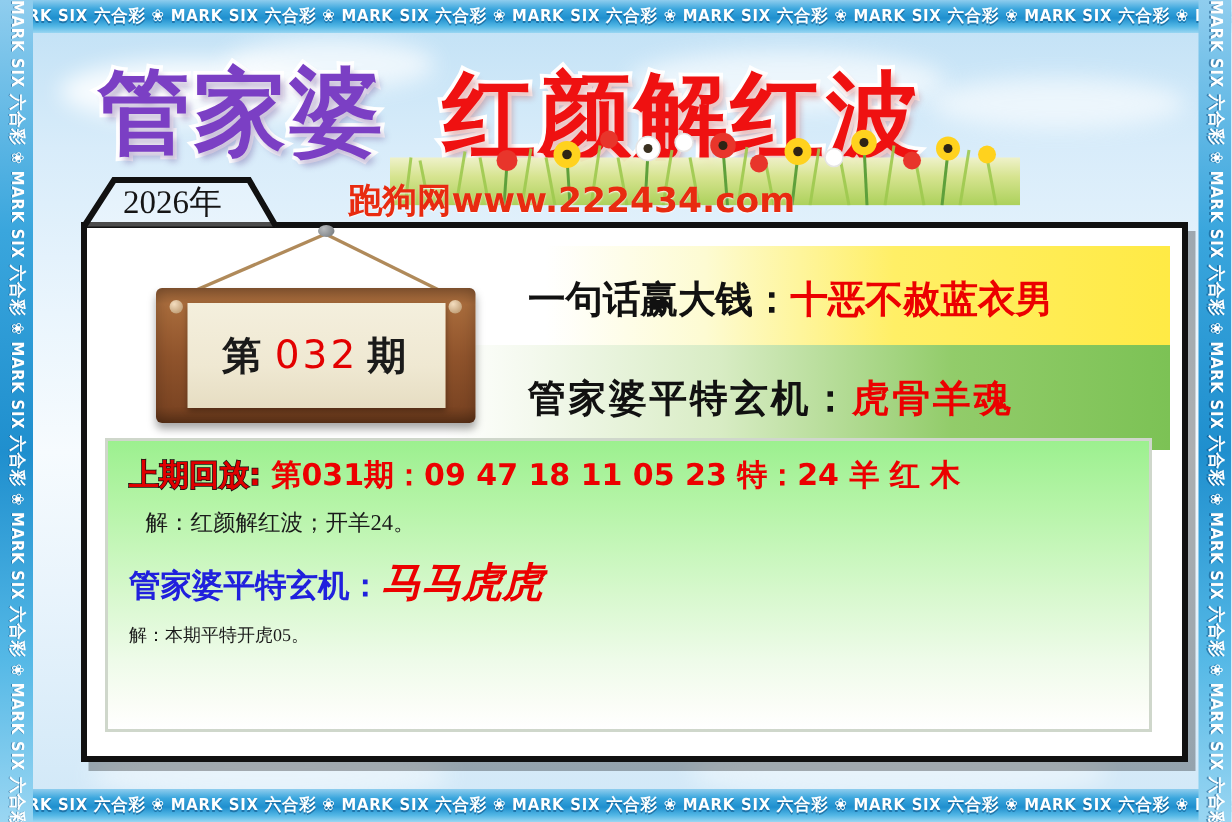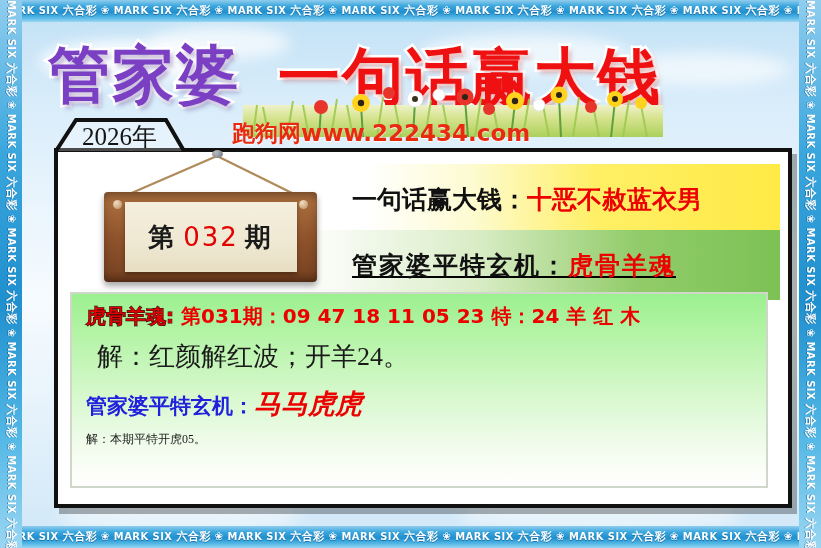--- a/index.html
+++ b/index.html
@@ -28,38 +28,38 @@
   .bord-left{left:0;}
   .bord-right{right:0;}
   .bstrip{font-size:11px;letter-spacing:.5px;line-height:22px;
     font-family:"DejaVu Sans Condensed","Liberation Sans",sans-serif;
     text-shadow:0 1px 0 rgba(0,60,110,.45);}
   .bord-v .rot{position:absolute;top:0;left:0;transform-origin:0 0;
     transform:rotate(90deg) translateY(-22px);width:548px;height:22px;}
   .bord-right .rot{transform:rotate(90deg) translateY(-22px);}
 
   
-  .title{position:absolute;top:22px;left:0;width:685px;height:115px;}
+  .title{position:absolute;top:22px;left:17px;width:685px;height:115px;}
   .t1,.t2{position:absolute;font-weight:bold;line-height:1;
     font-family:"DejaVu Sans","Liberation Sans",sans-serif;}
   .t1{left:48px;top:22px;font-size:62px;color:#7b3fc4;
     -webkit-text-stroke:5px #ffffff;paint-order:stroke fill;
     text-shadow:3px 4px 4px rgba(90,60,140,.35);letter-spacing:2px;}
   .t2{left:278px;top:24px;font-size:62px;color:#ef1111;
     -webkit-text-stroke:5px #ffffff;paint-order:stroke fill;
     text-shadow:3px 4px 4px rgba(180,40,40,.30);letter-spacing:2px;}
 
   
   .grass{position:absolute;right:22px;bottom:0;width:420px;height:62px;overflow:hidden;}
 
   
   .panel{position:absolute;left:54px;top:148px;width:730px;height:352px;
     background:#ffffff;border:4px solid #111;box-shadow:5px 6px 0 rgba(0,0,0,.30);}
   .yeartab{position:absolute;left:54px;top:117px;width:132px;height:34px;z-index:4;}
-  .yeartab .lbl{position:absolute;left:28px;top:3px;font-size:25px;color:#151515;
+  .yeartab .lbl{position:absolute;left:28px;top:3px;font-size:22px;color:#151515;
     font-family:"Liberation Serif","DejaVu Serif",serif;letter-spacing:0px;}
 
   
   .hang{position:absolute;left:96px;top:150px;width:230px;height:135px;z-index:6;}
   .nailtop{position:absolute;left:116px;top:0px;width:11px;height:8px;border-radius:50%;
     background:radial-gradient(circle at 35% 30%,#b9bcbf,#6d7276);}
   .board{position:absolute;left:8px;top:42px;width:213px;height:90px;border-radius:4px;
     background:linear-gradient(180deg,#8d5a33 0%,#a96c3c 12%,#90542c 50%,#7c4523 88%,#5e3318 100%);
     box-shadow:0 4px 6px rgba(0,0,0,.35), inset 0 0 10px rgba(0,0,0,.25);}
   .board:before,.board:after{content:"";position:absolute;top:8px;width:9px;height:9px;border-radius:50%;
@@ -77,34 +77,34 @@
   
   .ban{position:absolute;left:238px;height:70px;display:flex;align-items:center;}
   .ban-y{top:12px;width:484px;
     background:linear-gradient(90deg,#ffffff 0%,#ffffff 14%,#fdfbd2 36%,#ffef66 62%,#ffea45 100%);}
   .ban-g{top:78px;width:484px;
     background:linear-gradient(90deg,#ffffff 0%,#f4f9ee 12%,#d8ecc4 38%,#92cc6a 70%,#7cc255 100%);}
   .ban .t{font-size:25px;font-weight:bold;white-space:nowrap;margin-left:56px;
     font-family:"DejaVu Sans","Liberation Sans",sans-serif;letter-spacing:0px;}
   .ban .k{color:#111;}
   .ban .v{color:#ec0000;}
-  .ban-g .t{letter-spacing:2px;text-decoration:underline;}
+  .ban-g .t{letter-spacing:2px;}
 
   
   .gbox{position:absolute;left:12px;top:140px;width:694px;height:192px;
     border:2px solid #cfd7cb;
     background:linear-gradient(180deg,#9cf08f 0%,#b5f4a7 22%,#d6f8cc 52%,#eefbe9 76%,#fbfdf7 92%,#ffffff 100%);
     padding:0;}
   .line{margin:0;padding:0 0 0 14px;white-space:nowrap;}
   .l1{padding-top:9px;font-size:20px;font-weight:bold;}
   .l1 .hdr{color:#e00000;-webkit-text-stroke:1px #111;paint-order:stroke fill;letter-spacing:0px;}
   .l1 .rest{color:#ec0000;font-weight:bold;}
   .l2{padding-top:10px;font-size:21px;font-weight:bold;}
   .l2 .k{color:#2020dd;} .l2 .v{color:#ec0000;font-size:23px;}
-  .l3{padding-top:9px;font-size:26px;color:#1a1a1a;
+  .l3{padding-top:9px;font-size:15px;color:#1a1a1a;
     font-family:"Liberation Serif","DejaVu Serif",serif;padding-left:25px;}
   .l4{padding-top:12px;font-size:21px;font-weight:bold;}
   .l4 .k{color:#2020dd;} .l4 .v{color:#ec0000;font-size:27px;font-style:italic;text-align:center;}
   .l5{padding-top:9px;font-size:12px;color:#1a1a1a;
     font-family:"Liberation Serif","DejaVu Serif",serif;}
 
   .site{position:absolute;left:232px;top:118px;z-index:5;font-size:23px;color:#e82b10;
     font-weight:bold;font-family:"DejaVu Sans","Liberation Sans",sans-serif;
     text-shadow:0 1px 1px rgba(255,255,255,.9);}
 </style>
@@ -134,21 +134,21 @@
       </div>
   </div>
   <div class="bord bord-v bord-right">
     <div class="rot">
         <div class="bstrip">MARK SIX 六合彩 ❀ MARK SIX 六合彩 ❀ MARK SIX 六合彩 ❀ MARK SIX 六合彩 ❀ MARK SIX 六合彩 ❀ MARK SIX 六合彩 ❀ MARK SIX 六合彩 ❀ MARK SIX 六合彩 ❀ MARK SIX 六合彩 ❀ MARK SIX 六合彩 ❀ MARK SIX 六合彩 ❀ MARK SIX 六合彩 ❀ MARK SIX 六合彩 ❀ MARK SIX 六合彩 ❀ MARK SIX 六合彩 ❀ MARK SIX 六合彩 ❀ MARK SIX 六合彩 ❀ MARK SIX 六合彩 ❀ MARK SIX 六合彩 ❀ MARK SIX 六合彩 ❀ MARK SIX 六合彩 ❀ MARK SIX 六合彩 ❀ MARK SIX 六合彩 ❀ MARK SIX 六合彩 ❀ MARK SIX 六合彩 ❀ MARK SIX 六合彩 ❀ </div>
       </div>
   </div>
 
   <div class="title">
     <div class="t1">管家婆</div>
-    <div class="t2">一句话赢大钱</div>
+    <div class="t2">红颜解红波</div>
 
     <div class="grass">
       <svg width="420" height="62" viewBox="0 0 420 62">
         <defs>
           <linearGradient id="gg" x1="0" y1="1" x2="0" y2="0">
             <stop offset="0%" stop-color="#a9cf52"></stop>
               <stop offset="60%" stop-color="#d6e38a"></stop>
             <stop offset="100%" stop-color="#f0f2c8"></stop>
           </linearGradient>
         </defs>
@@ -225,21 +225,21 @@
     </div>
 
     <div class="ban ban-g">
       <div class="t">
         <span class="k">管家婆平特玄机：</span><span class="v">虎骨羊魂</span>
       </div>
     </div>
 
     <div class="gbox">
       <div class="line l1">
-        <span class="hdr">虎骨羊魂:</span>
+        <span class="hdr">上期回放:</span>
         <span class="rest">第031期：09 47 18 11 05 23 特：24 羊 红 木</span>
       </div>
       <div class="line l3">解：红颜解红波；开羊24。</div>
       <div class="line l4">
         <span class="k">管家婆平特玄机：</span><span class="v">马马虎虎</span>
       </div>
       <div class="line l5">解：本期平特开虎05。</div>
     </div>
   </div>
 

